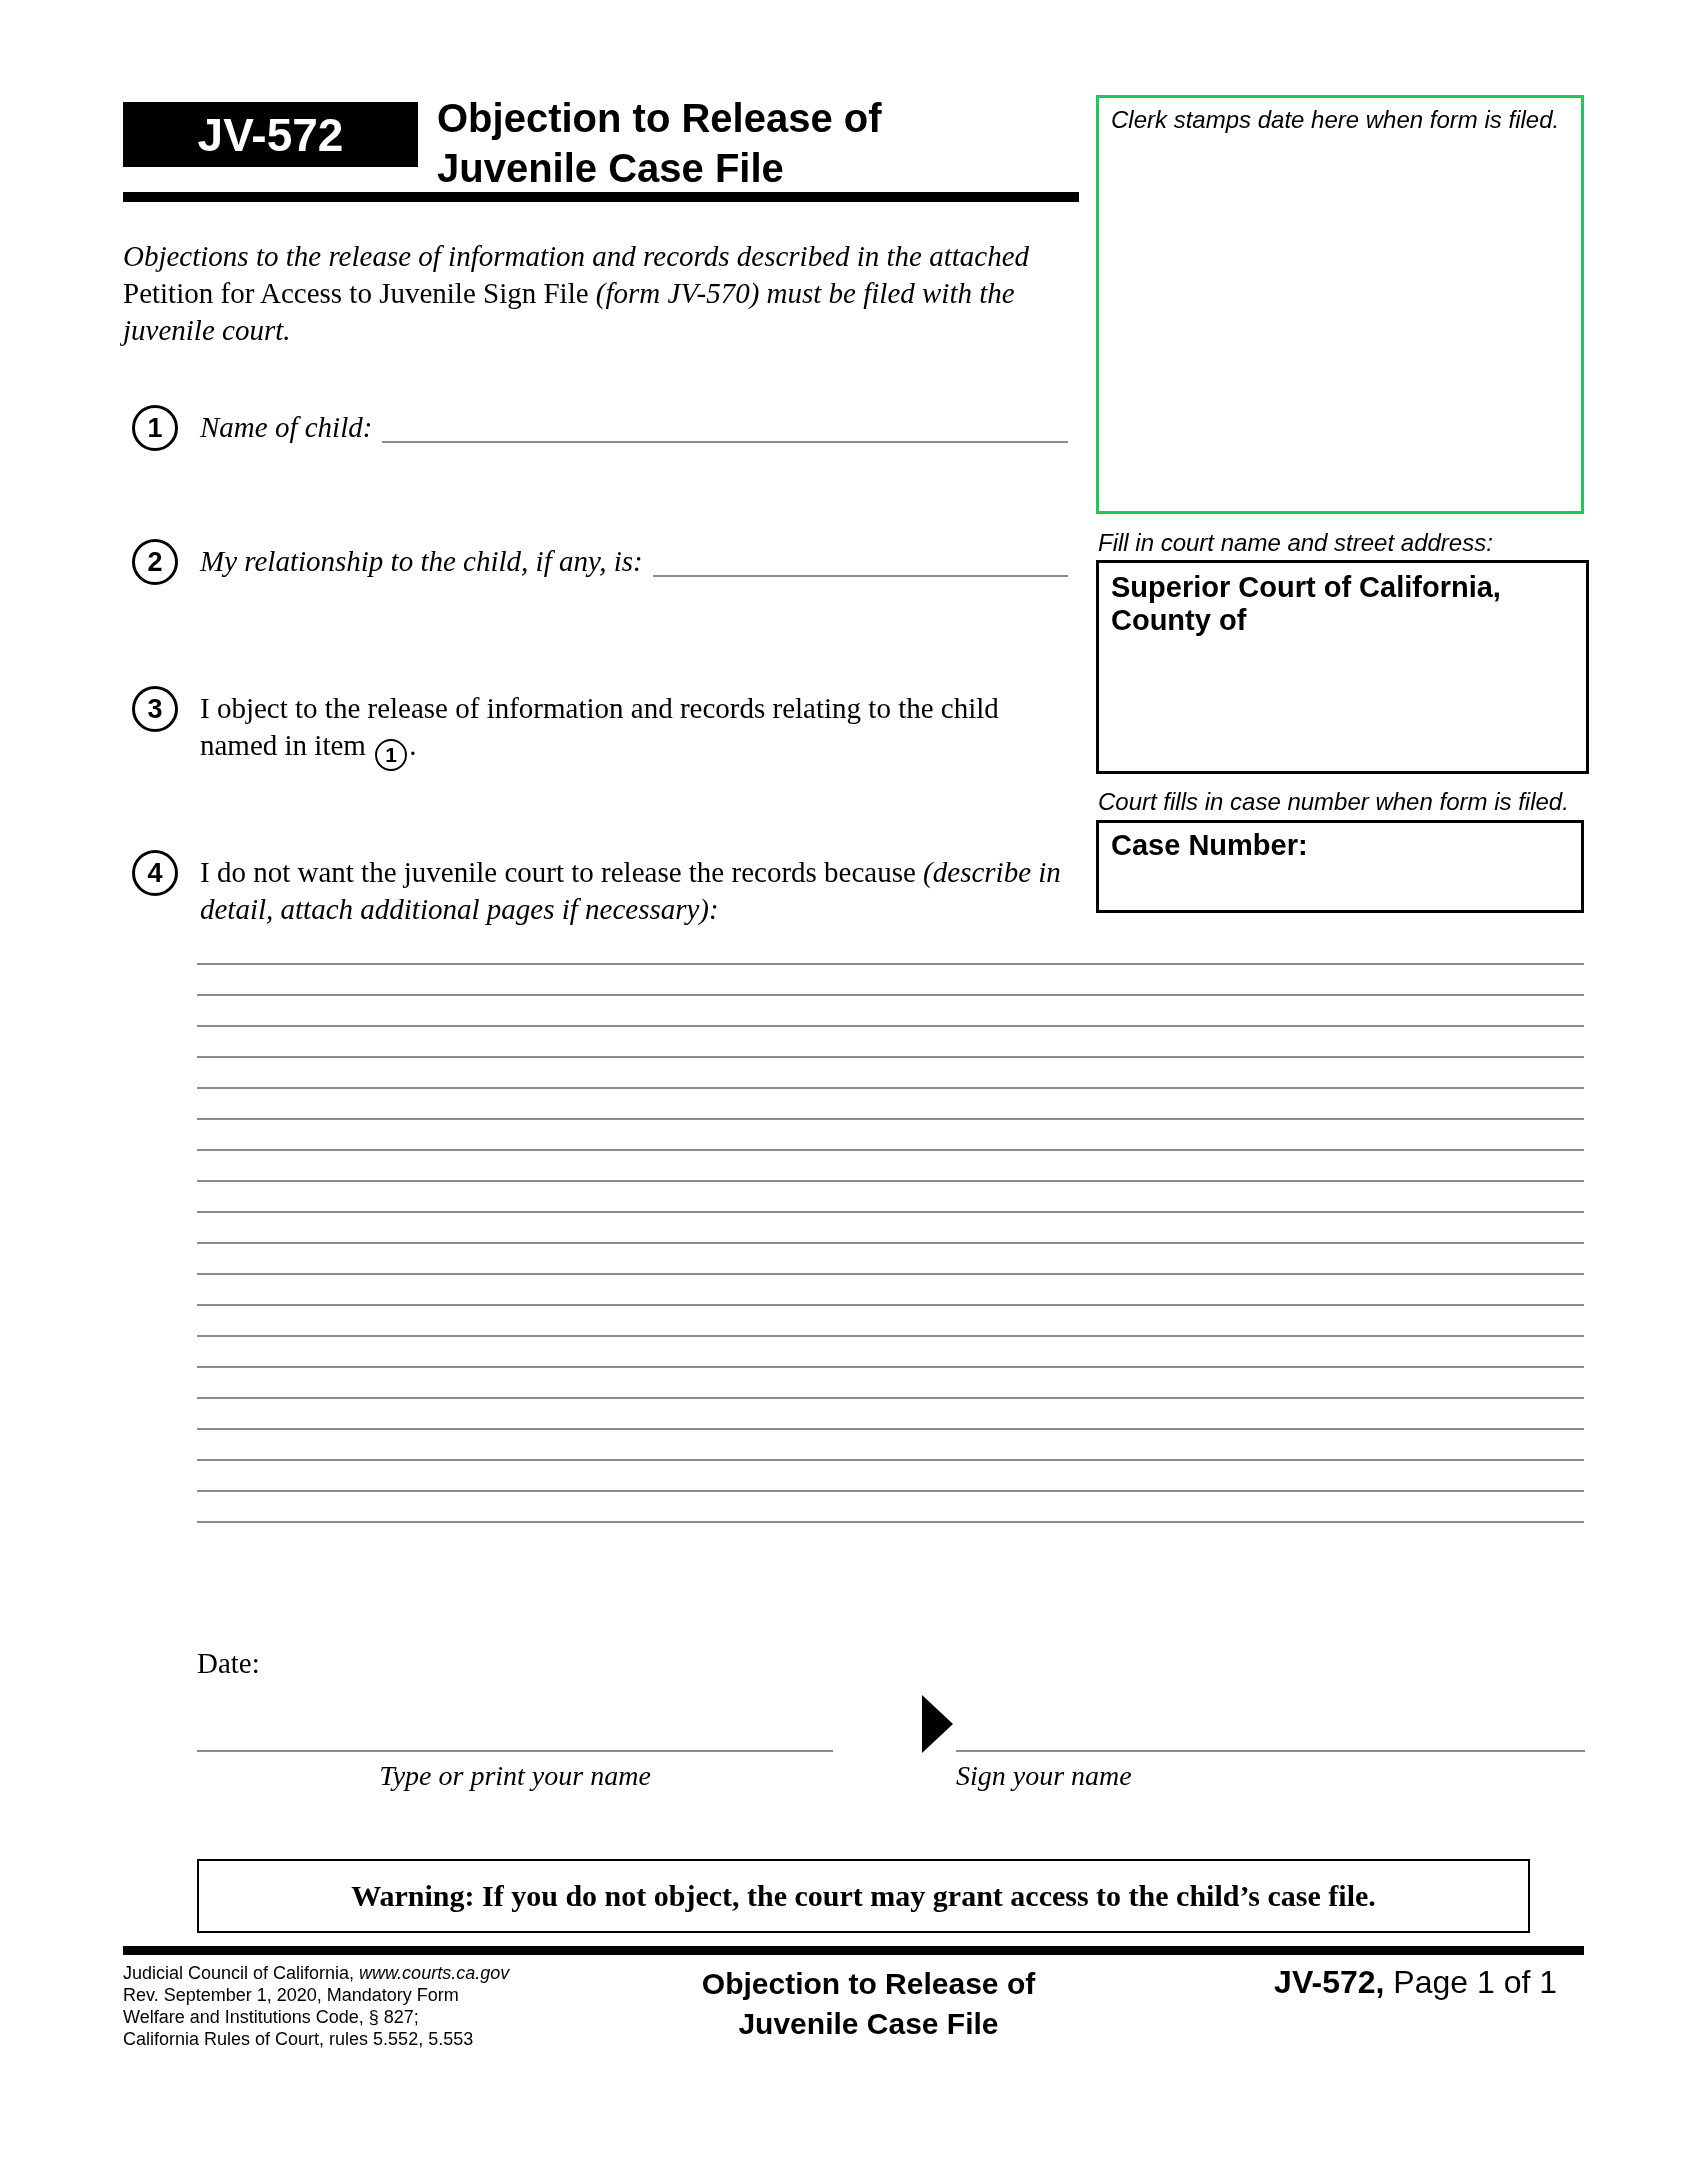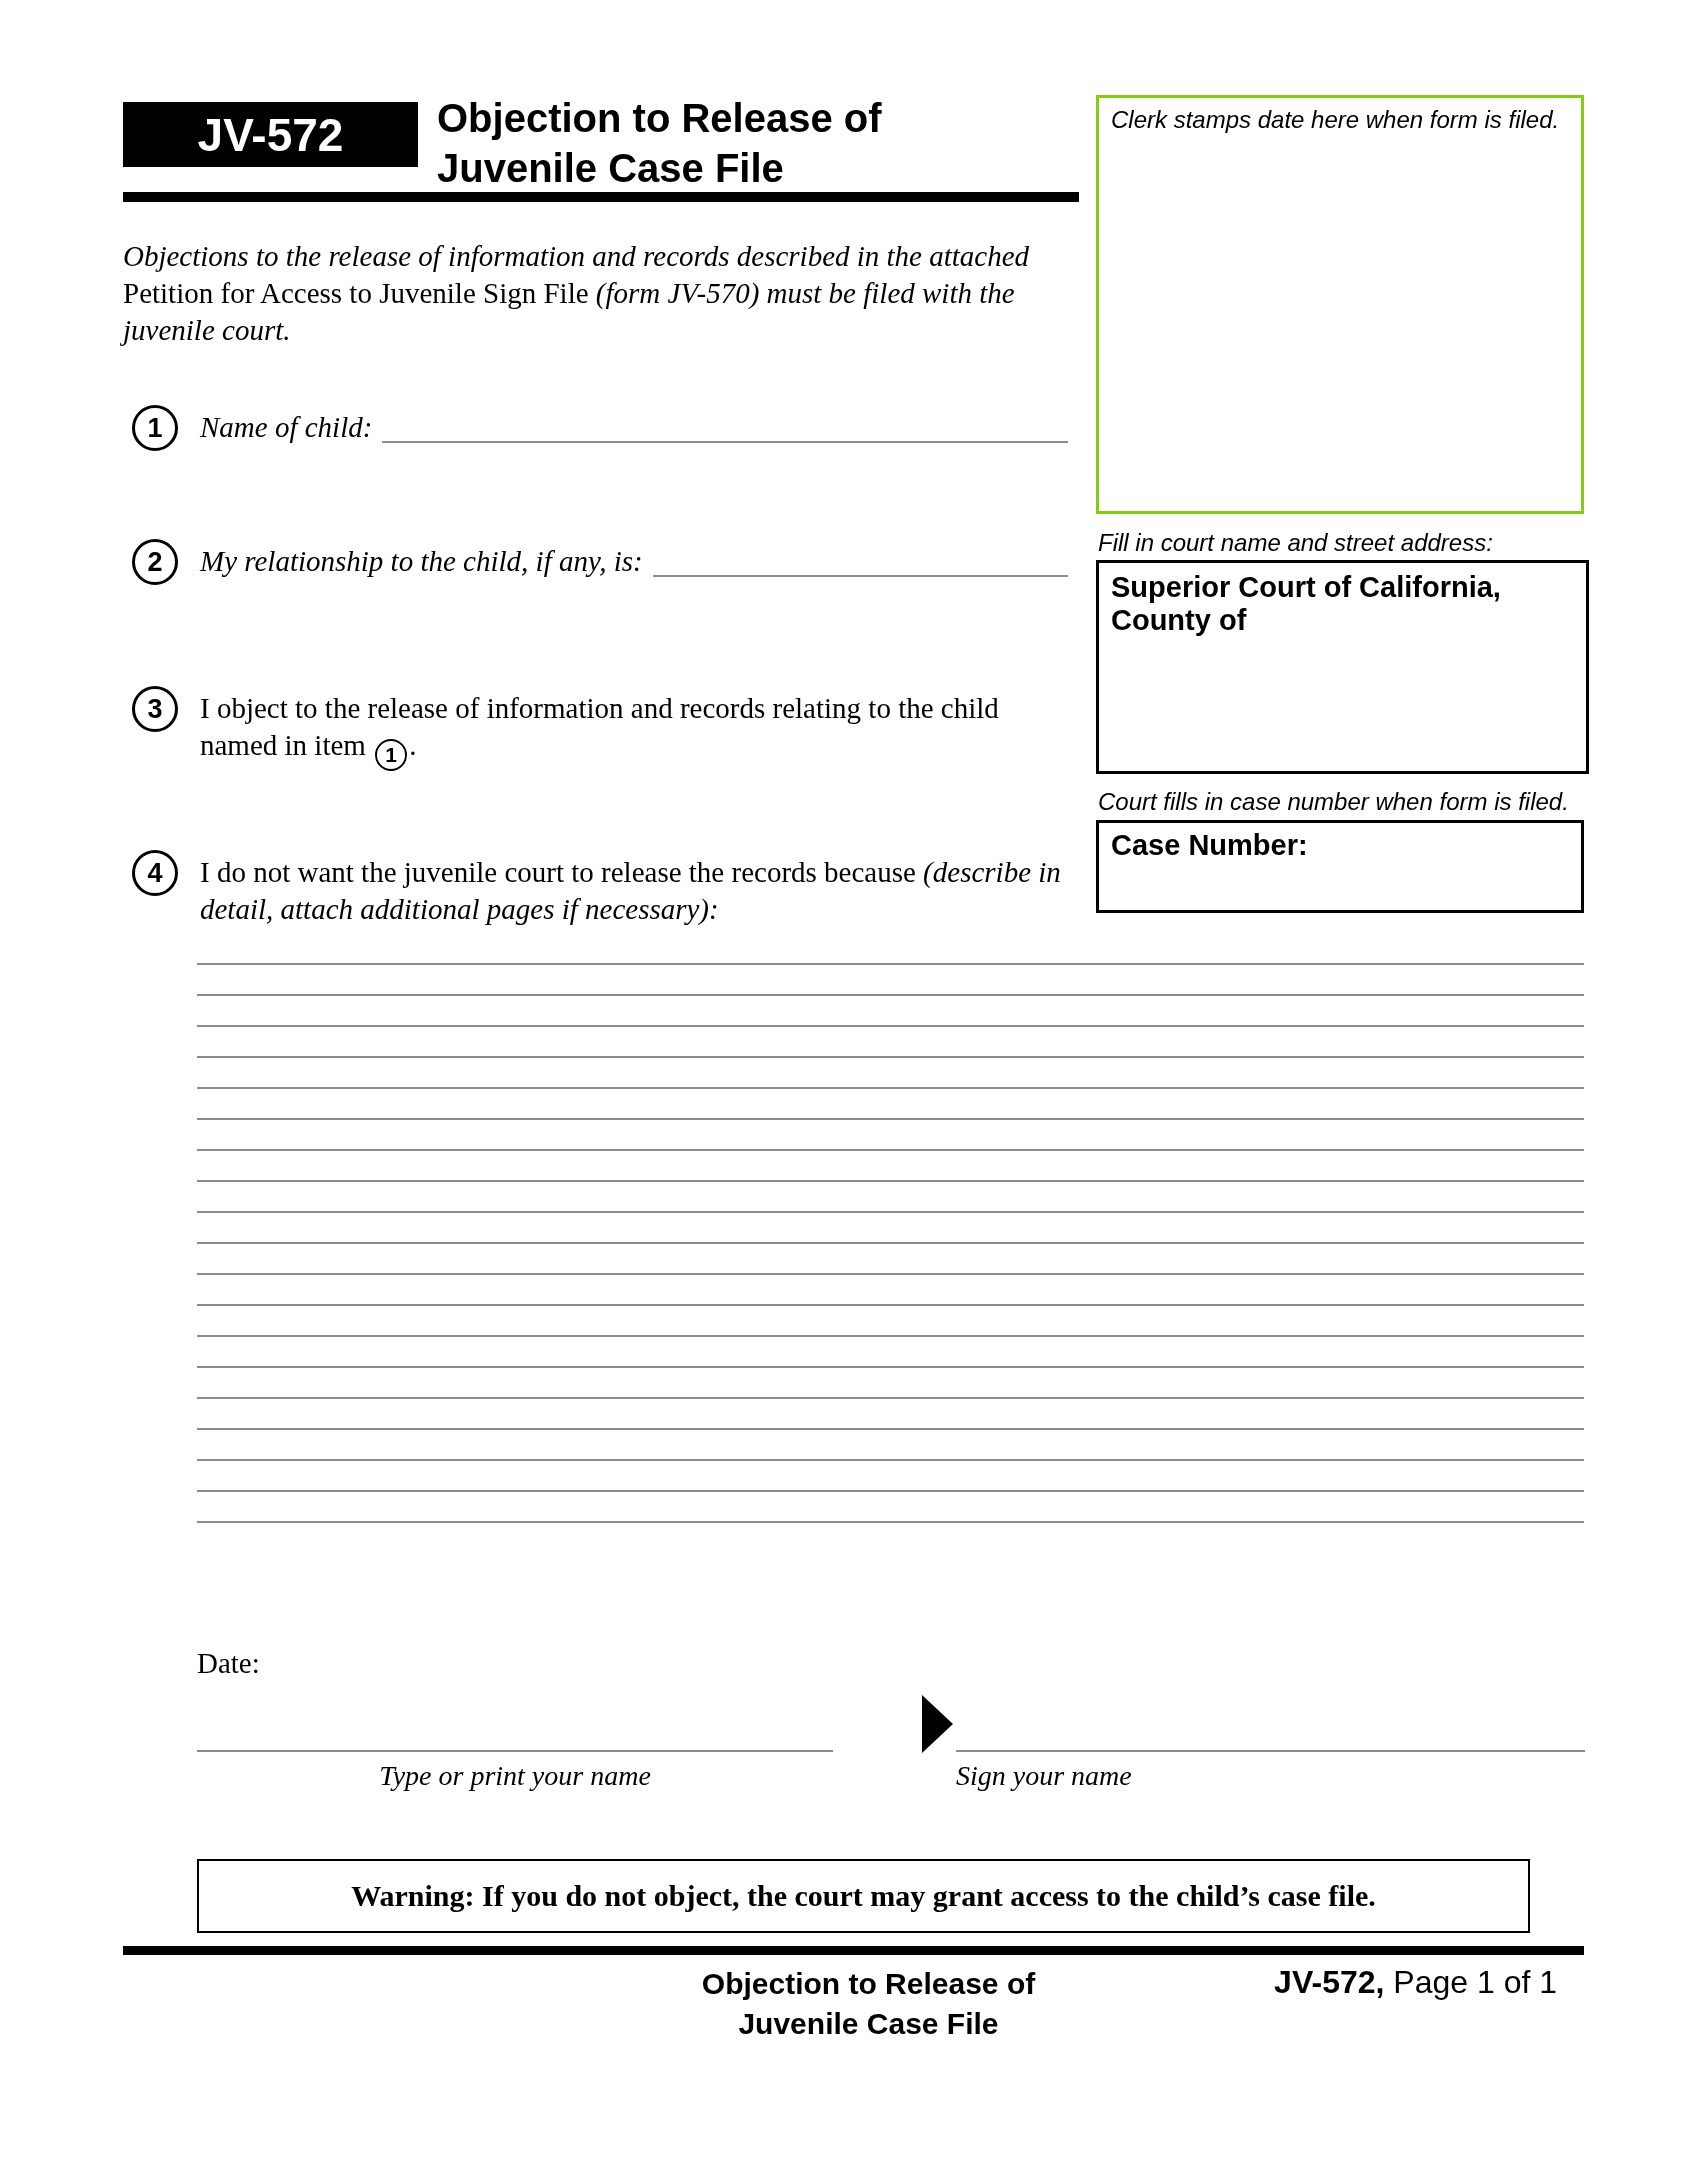--- a/index.html
+++ b/index.html
@@ -46,21 +46,21 @@
   .item4 { left:105px; top:850px; width:950px; }
   .item4 .item-body { max-width:876px; }
   .inline-circle {
     display:inline-flex; width:32px; height:32px; border:2px solid #000; border-radius:50%;
     align-items:center; justify-content:center; font-family:"Liberation Sans", sans-serif;
     font-weight:bold; font-size:21px; vertical-align:-7px; margin:0 2px;
   }
 
   
   .stamp-box {
-    left:1069px; top:95px; width:488px; height:419px; border:3px solid #84cc16;
+    left:1069px; top:95px; width:488px; height:419px; border:3px solid #22c55e;
     padding:8px 12px; font-family:"Liberation Sans", sans-serif; font-style:italic; font-size:24px;
   }
   .side-caption { font-family:"Liberation Sans", sans-serif; font-style:italic; font-size:24px; }
   .court-caption { left:1071px; top:529px; }
   .court-box {
     left:1069px; top:560px; width:493px; height:214px; border:3px solid #000;
     padding:8px 12px; font-family:"Liberation Sans", sans-serif; font-weight:bold; font-size:29px;
   }
   .case-caption { left:1071px; top:788px; }
   .case-box {
@@ -195,20 +195,26 @@
   <div class="abs print-caption">Type or print your name</div>
   <div class="abs sign-arrow"></div>
   <div class="abs sign-line"></div>
   <div class="abs sign-caption">Sign your name</div>
 
   <div class="abs warning-box">
     <span>Warning: If you do not object, the court may grant access to the child’s case file.</span>
   </div>
 
   <div class="abs footer-rule"></div>
+  <div class="abs footer-left">
+    <div><span>Judicial Council of California, </span><span class="it">www.courts.ca.gov</span></div>
+    <div>Rev. September 1, 2020, Mandatory Form</div>
+    <div>Welfare and Institutions Code, § 827;</div>
+    <div>California Rules of Court, rules 5.552, 5.553</div>
+  </div>
   <div class="abs footer-center">
     <div>Objection to Release of</div>
     <div>Juvenile Case File</div>
   </div>
   <div class="abs footer-right">
     <span class="b">JV-572,</span><span> Page 1 of 1</span>
   </div>
 
 </div>
 

